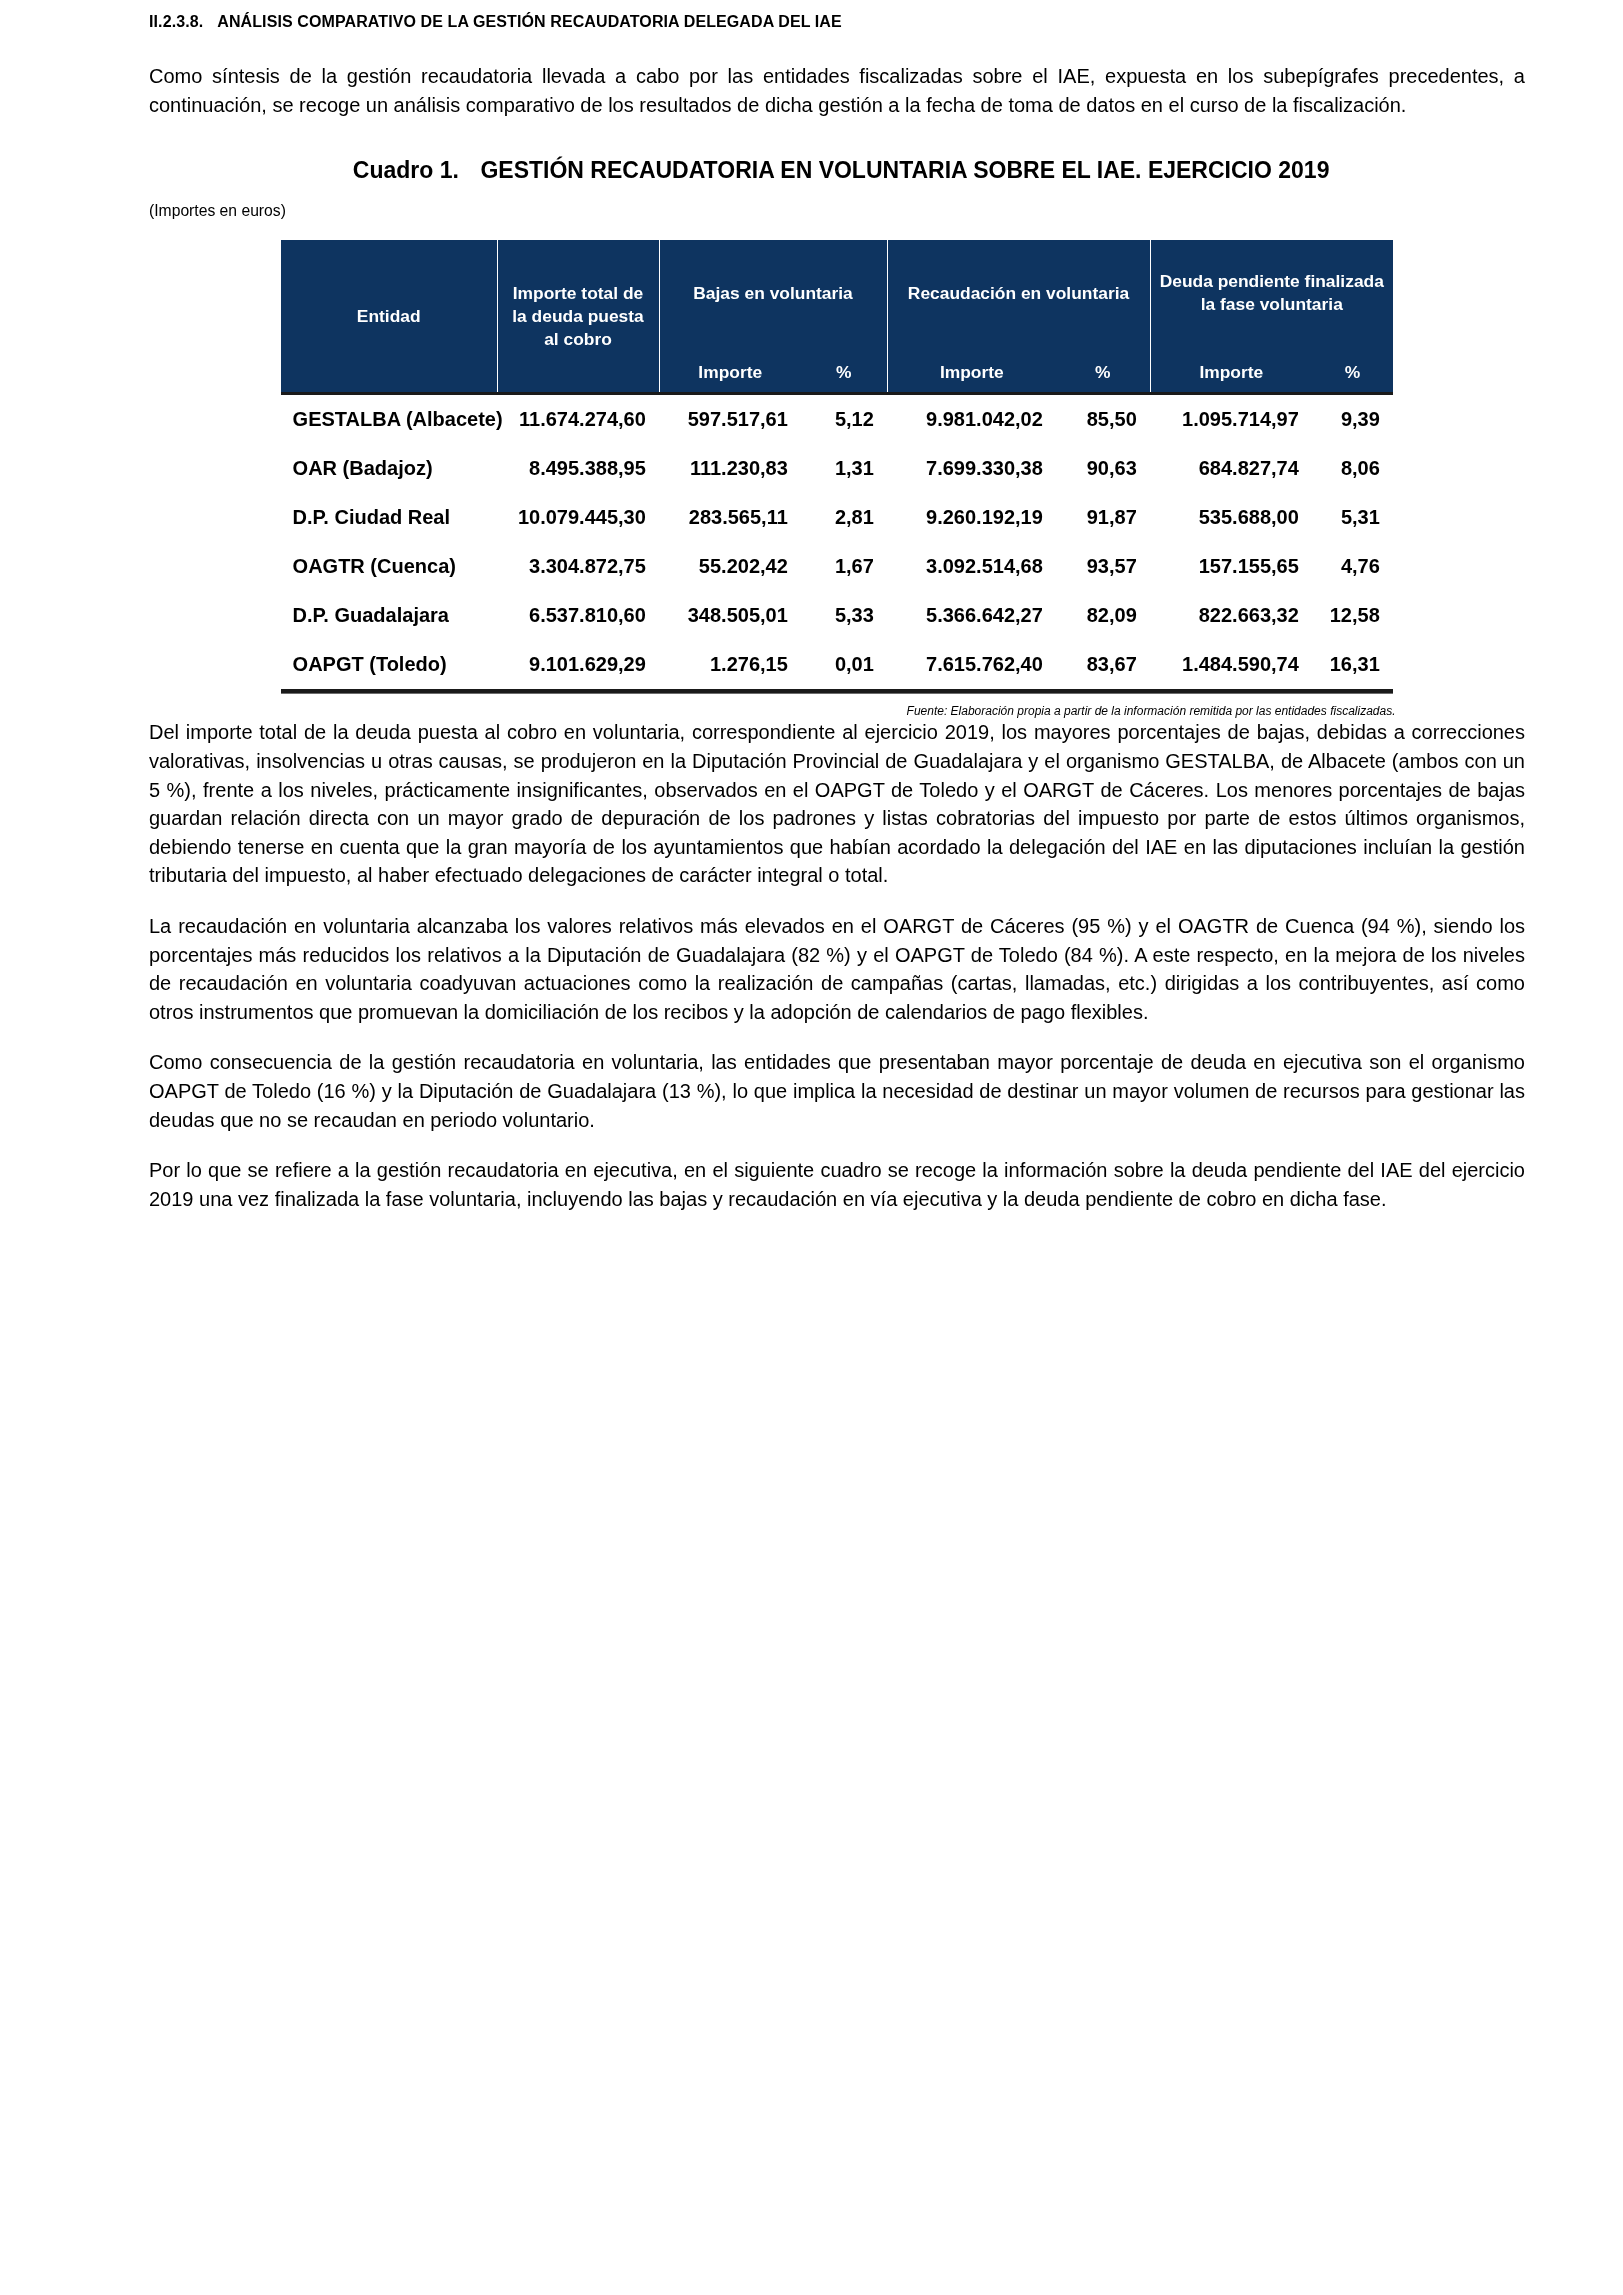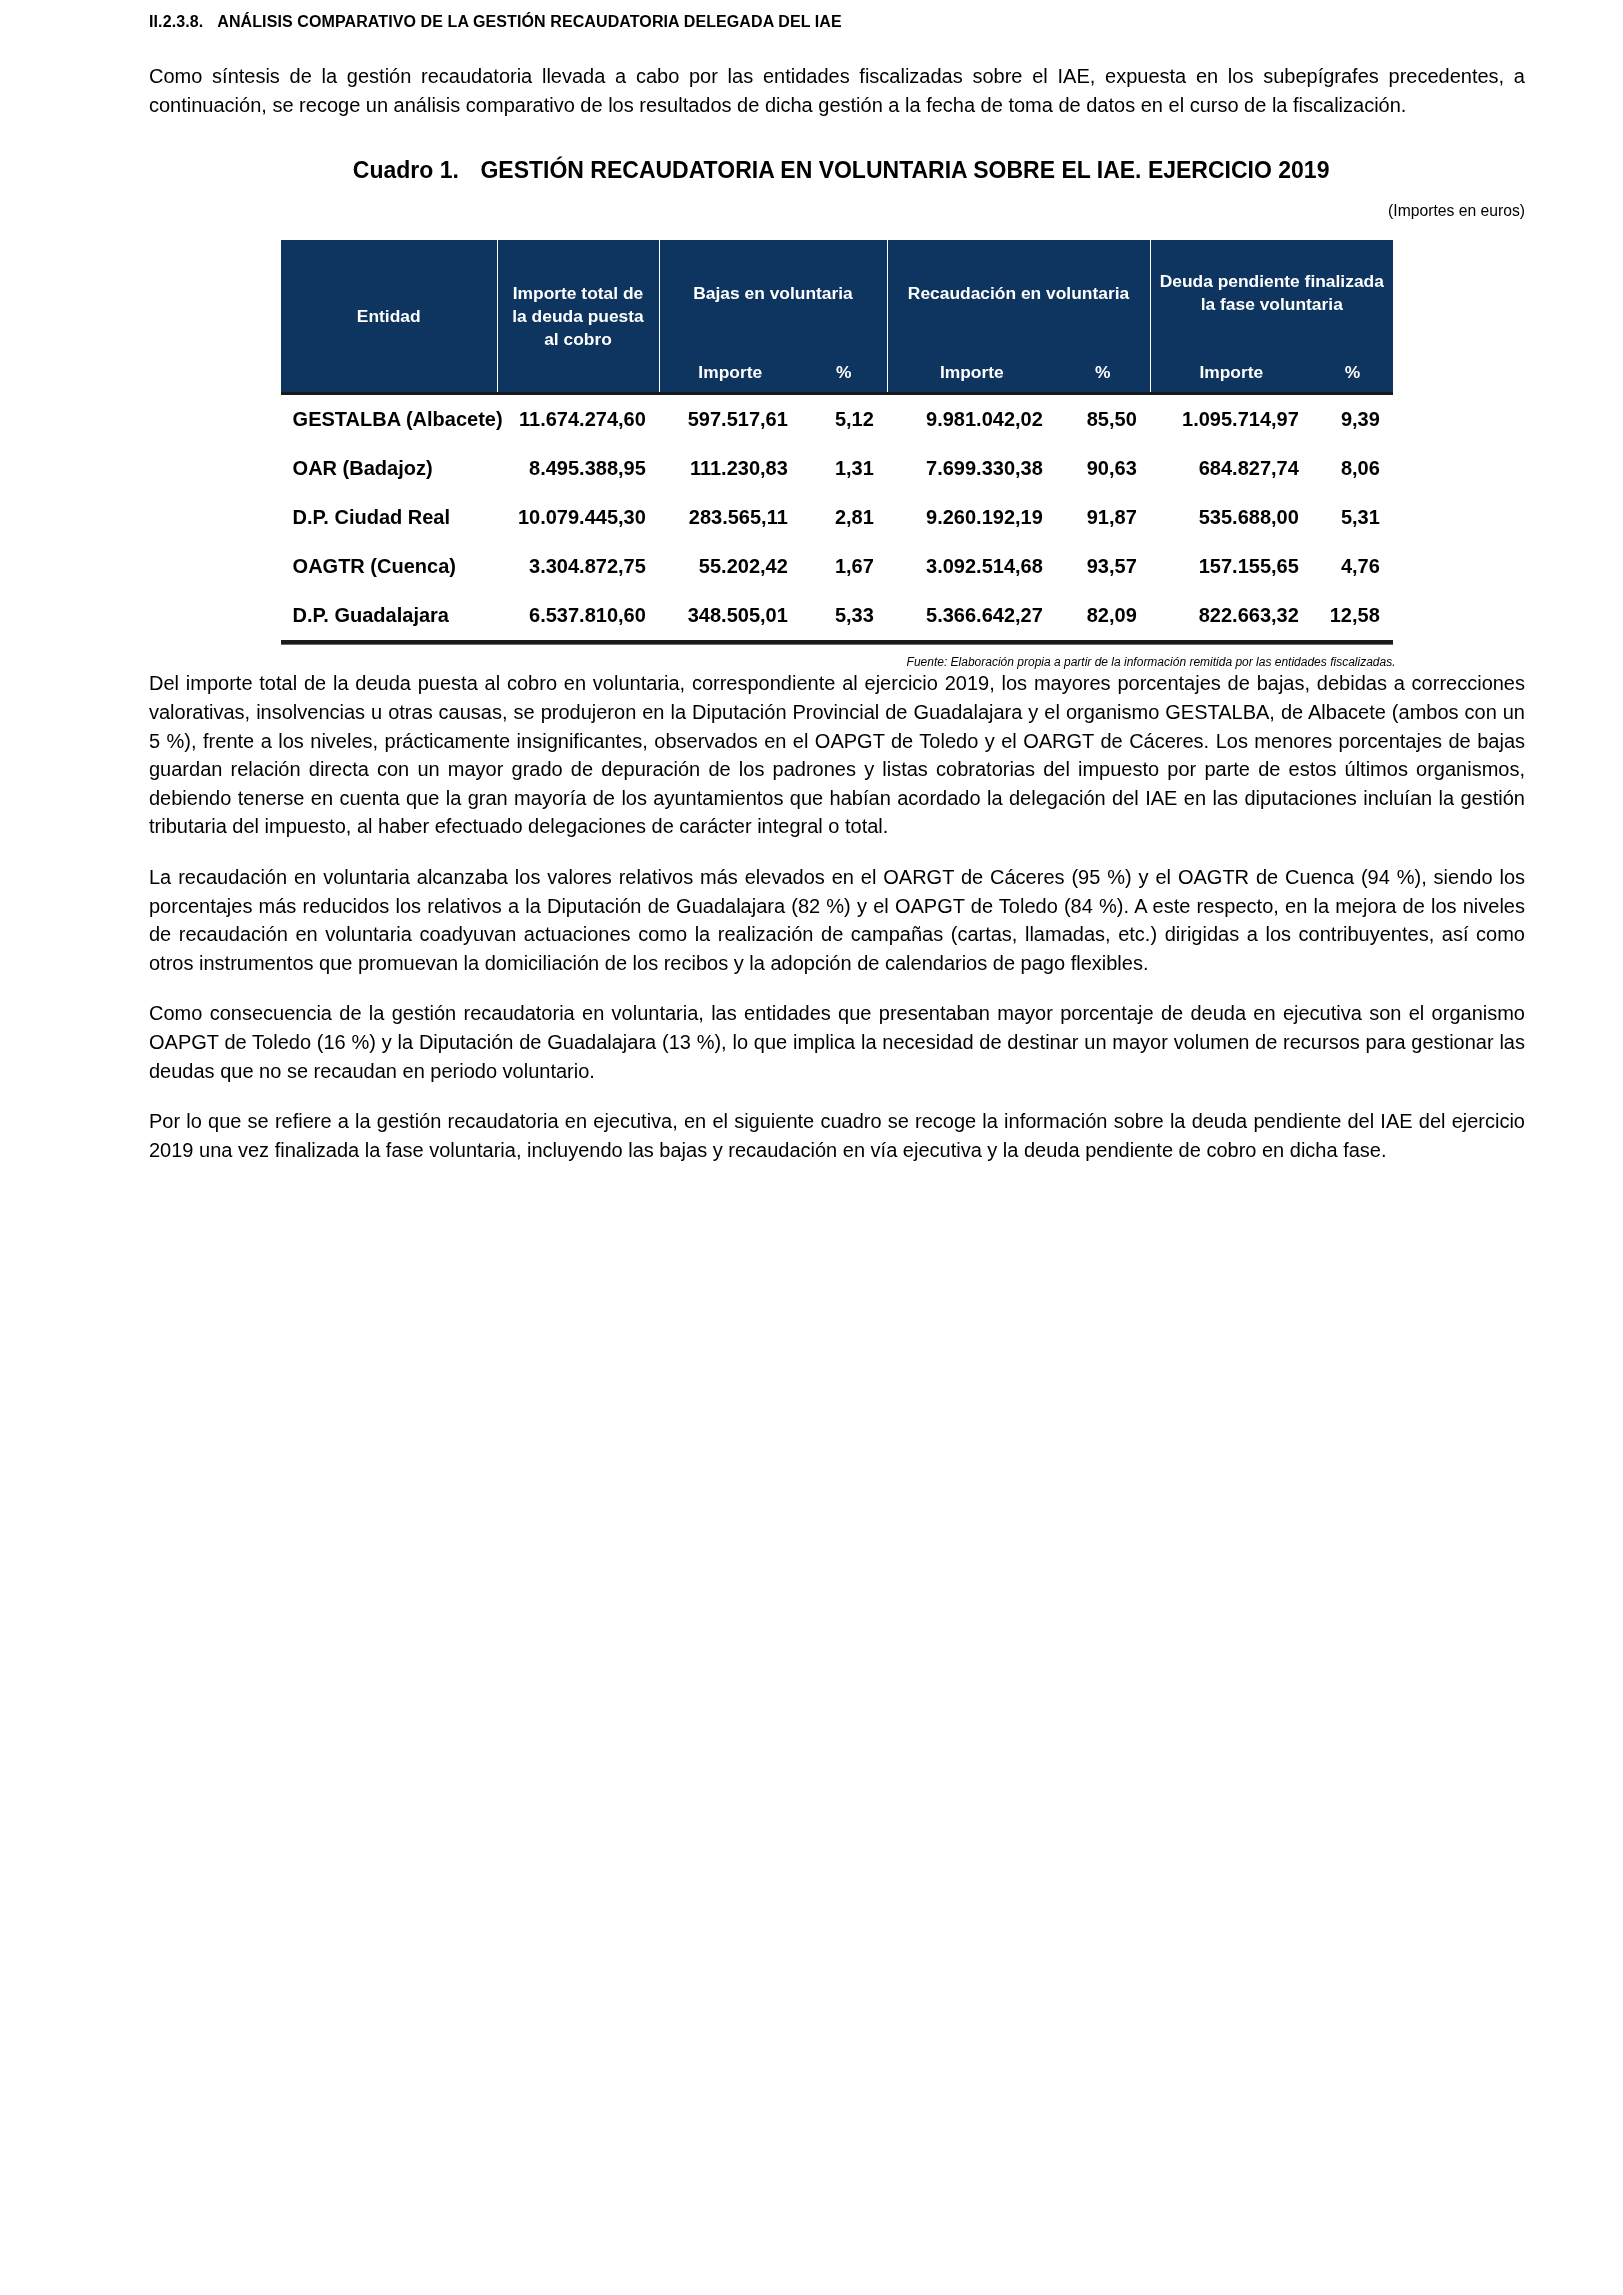--- a/index.html
+++ b/index.html
@@ -49,21 +49,21 @@
     font-size: 23px;
     font-weight: bold;
     text-align: center;
     margin: 38px 0 0 0;
     padding-left: 8.3px;
     white-space: nowrap;
   }
   .table-title .cuadro-label { margin-right: 21.5px; }
   .table-subtitle {
     font-size: 15.7px;
-    text-align: right;
+    text-align: left;
     margin: 18px 0 20px 0;
   }
 
   
   .table-wrap {
     margin: 0 auto;
     width: 1112px;
   }
   table.data {
     border-collapse: collapse;
@@ -252,20 +252,30 @@
           <tr>
             <td class="entity">D.P. Guadalajara</td>
             <td class="num">6.537.810,60</td>
             <td class="num">348.505,01</td>
             <td class="num">5,33</td>
             <td class="num">5.366.642,27</td>
             <td class="num">82,09</td>
             <td class="num">822.663,32</td>
             <td class="num">12,58</td>
           </tr>
+          <tr>
+            <td class="entity">OAPGT (Toledo)</td>
+            <td class="num">9.101.629,29</td>
+            <td class="num">1.276,15</td>
+            <td class="num">0,01</td>
+            <td class="num">7.615.762,40</td>
+            <td class="num">83,67</td>
+            <td class="num">1.484.590,74</td>
+            <td class="num">16,31</td>
+          </tr>
         </tbody>
     </table>
 
     <div class="rule-bottom"></div>
   </div>
 
   <div class="table-source">Fuente: Elaboración propia a partir de la información remitida por las entidades fiscalizadas.</div>
 
   <p class="body after-table">Del importe total de la deuda puesta al cobro en voluntaria, correspondiente al ejercicio 2019, los mayores porcentajes de bajas, debidas a correcciones valorativas, insolvencias u otras causas, se produjeron en la Diputación Provincial de Guadalajara y el organismo GESTALBA, de Albacete (ambos con un 5 %), frente a los niveles, prácticamente insignificantes, observados en el OAPGT de Toledo y el OARGT de Cáceres. Los menores porcentajes de bajas guardan relación directa con un mayor grado de depuración de los padrones y listas cobratorias del impuesto por parte de estos últimos organismos, debiendo tenerse en cuenta que la gran mayoría de los ayuntamientos que habían acordado la delegación del IAE en las diputaciones incluían la gestión tributaria del impuesto, al haber efectuado delegaciones de carácter integral o total.</p>
   <p class="body">La recaudación en voluntaria alcanzaba los valores relativos más elevados en el OARGT de Cáceres (95 %) y el OAGTR de Cuenca (94 %), siendo los porcentajes más reducidos los relativos a la Diputación de Guadalajara (82 %) y el OAPGT de Toledo (84 %). A este respecto, en la mejora de los niveles de recaudación en voluntaria coadyuvan actuaciones como la realización de campañas (cartas, llamadas, etc.) dirigidas a los contribuyentes, así como otros instrumentos que promuevan la domiciliación de los recibos y la adopción de calendarios de pago flexibles.</p>

